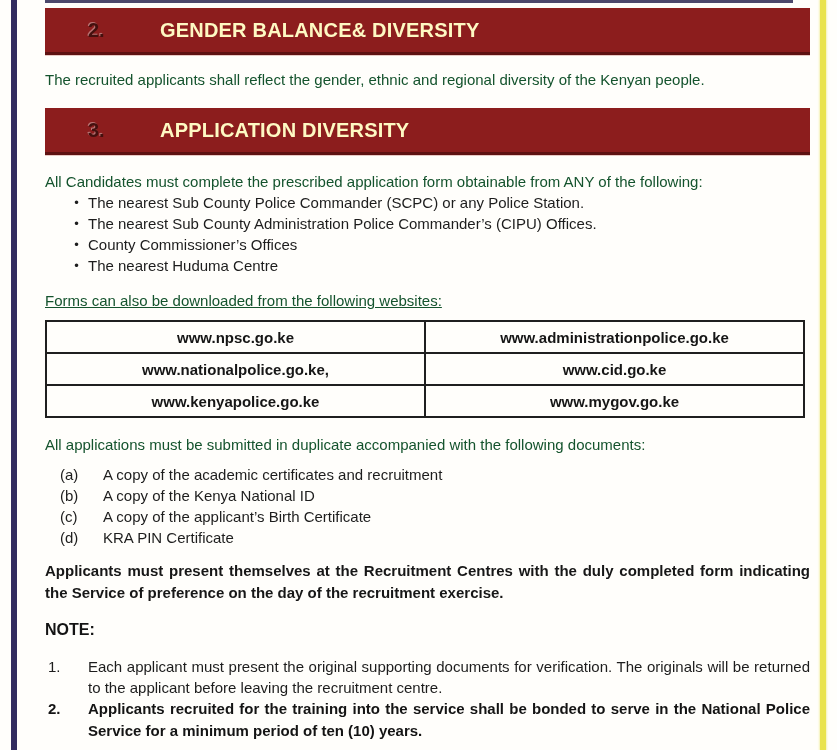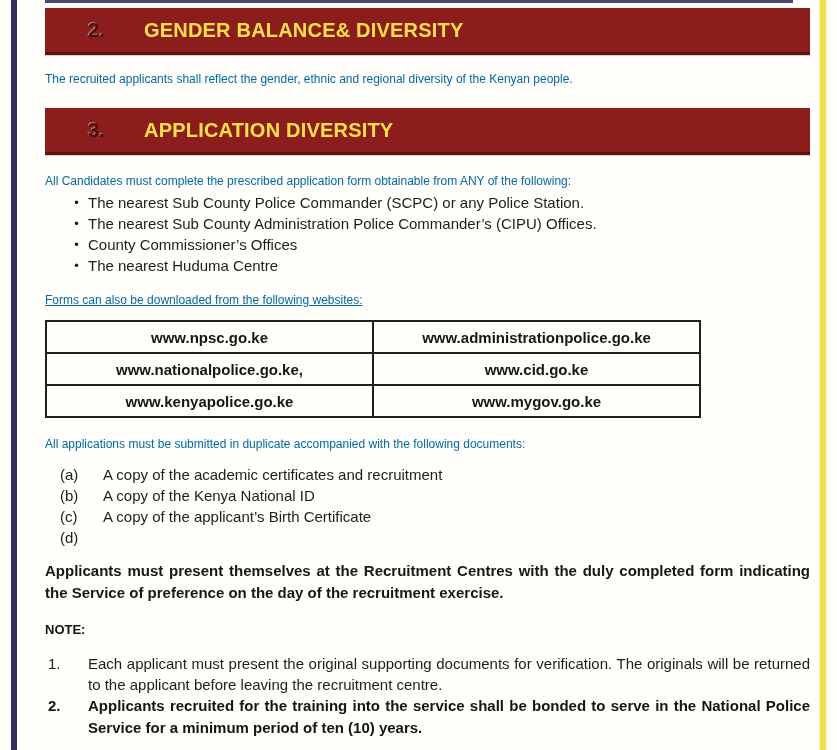--- a/index.html
+++ b/index.html
@@ -51,46 +51,46 @@
     font-weight: bold;
     font-size: 20px;
   }
   .section-bar .sec-num {
     margin-left: 43px;
     width: 34px;
     color: #44100e;
     text-shadow: -1px -1px 0 rgba(255,255,255,0.38);
   }
   .section-bar .sec-title {
-    margin-left: 22px;
-    color: #fde047;
+    margin-left: 38px;
+    color: #fef9c3;
     letter-spacing: 0.2px;
   }
   .bar-2 { margin-top: 0; }
   .bar-3 { margin-top: 18px; }
 
   .body-text {
-    font-size: 12px;
+    font-size: 15px;
     line-height: 21px;
-    color: #0369a1;
+    color: #14532d;
   }
 
   .p-diversity { margin: 14px 0 0 0; }
   .p-intro     { margin: 16px 0 0 0; }
   .p-websites  { margin: 14px 0 0 0; text-decoration: underline; }
   .p-documents { margin: 16px 0 9px 0; }
 
   
   .bullet-list { margin: 0; }
   .bullet-item { display: flex; line-height: 21px; font-size: 15px; }
   .bullet-dot  { width: 23px; text-align: center; margin-left: 20px; font-size: 13px; }
 
   
   .websites-table {
-    width: 656px;
+    width: 760px;
     margin-top: 9px;
     border-collapse: collapse;
     table-layout: fixed;
   }
   .websites-table td {
     border: 2px solid #1f1f1f;
     text-align: center;
     font-weight: bold;
     font-size: 15px;
     padding: 7px 0 6px 0;
@@ -108,21 +108,21 @@
     font-weight: bold;
     font-size: 15px;
     line-height: 22px;
     text-align: justify;
     color: #171717;
   }
 
   .note-heading {
     margin-top: 12px;
     font-weight: bold;
-    font-size: 13px;
+    font-size: 16px;
     line-height: 21px;
     color: #141414;
   }
 
   .note-list { margin: 0; }
   .note-item { display: flex; font-size: 15px; line-height: 21px; }
   .note-num  { width: 40px; margin-left: 3px; flex-shrink: 0; }
   .note-text { flex: 1; text-align: justify; }
   .note-item.bold { font-weight: bold; line-height: 22px; color: #141414; }
   .note-item + .note-item { margin-top: 0px; }
@@ -200,20 +200,21 @@
       <div class="doc-item">
         <span class="doc-label">(b)</span>
         <span>A copy of the Kenya National ID</span>
       </div>
       <div class="doc-item">
         <span class="doc-label">(c)</span>
         <span>A copy of the applicant’s Birth Certificate</span>
       </div>
       <div class="doc-item">
         <span class="doc-label">(d)</span>
+        <span>KRA PIN Certificate</span>
       </div>
     </div>
 
     <p class="notice">Applicants must present themselves at the Recruitment Centres with the duly completed form indicating the Service of preference on the day of the recruitment exercise.</p>
 
     <p class="note-heading">NOTE:</p>
 
     <div class="note-list">
       <div class="note-item">
         <span class="note-num">1.</span>

